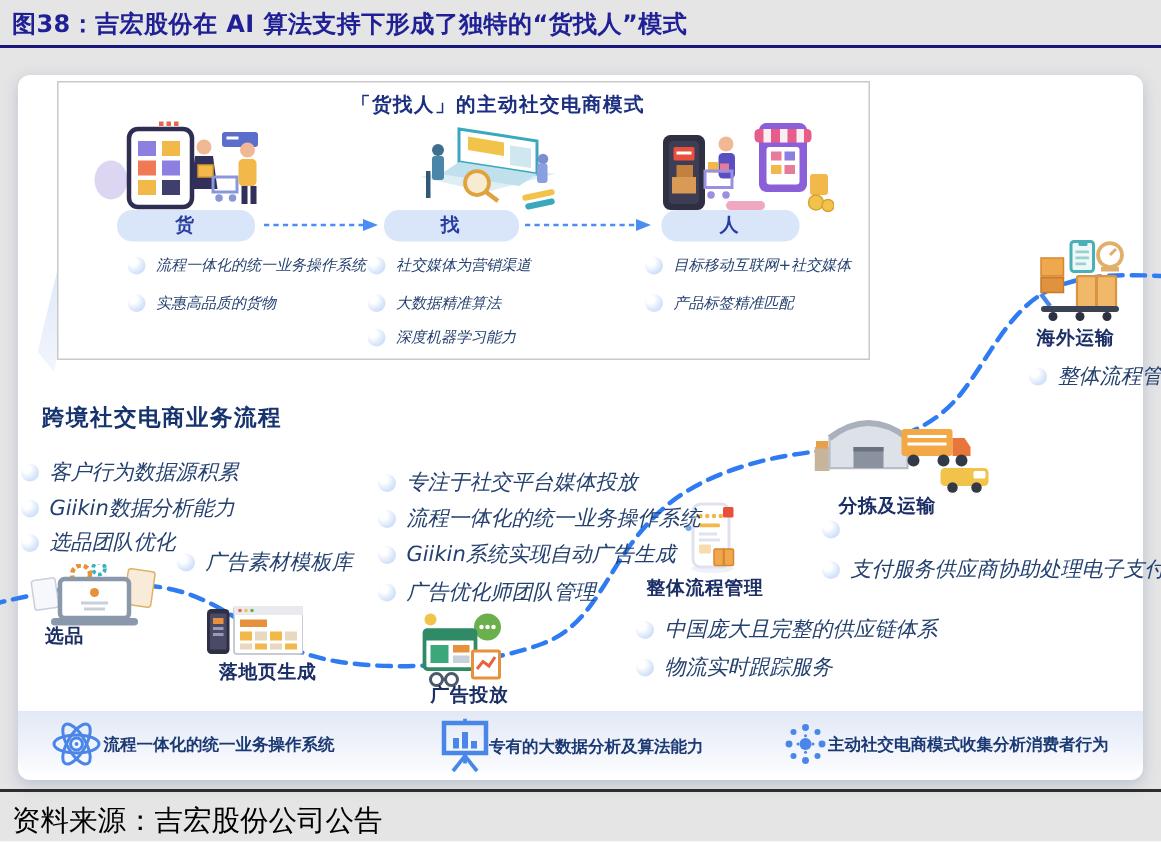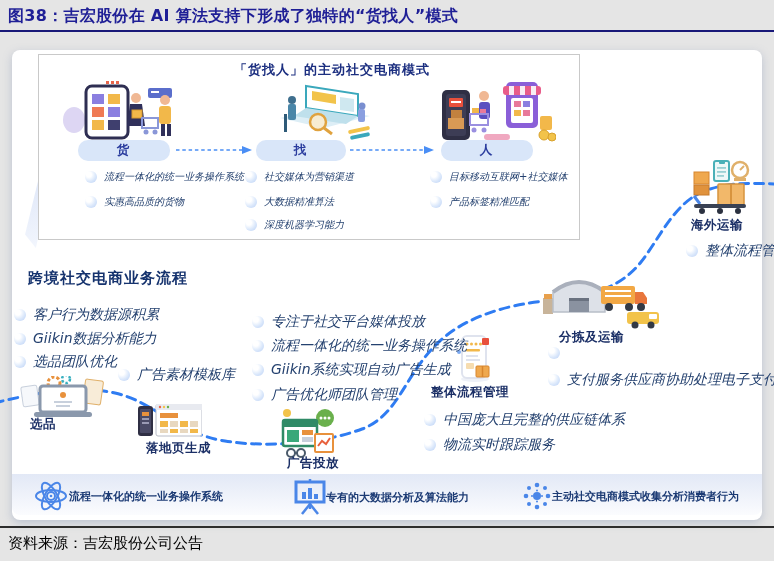--- a/index.html
+++ b/index.html
@@ -26,21 +26,21 @@
   .sec-heading{left:28px;top:269px;font-size:15px;font-weight:bold;color:#16336e;letter-spacing:1px;}
   .node-label{font-weight:bold;color:#1b2f66;font-size:12.5px;white-space:nowrap;z-index:5;letter-spacing:.5px;}
   .illu{z-index:3;}
   .curve{left:0;top:0;z-index:2;pointer-events:none;}
   .harrow{z-index:4;}
   .cap-bar{left:12px;top:474px;width:750px;height:41px;border-radius:0 0 8px 8px;
            background:linear-gradient(#e2e8f6,#fbfcfe);}
   .cap-item{display:flex;align-items:center;z-index:5;}
   .cap-label{font-size:11px;font-weight:bold;color:#1b3a74;white-space:nowrap;}
   .src-rule{left:0;top:526px;width:774px;height:2px;background:#2d2d2d;}
-  .src-text{left:8px;top:534px;font-size:15px;color:#000;font-family:"DejaVu Serif",serif;white-space:nowrap;}
+  .src-text{left:8px;top:534px;font-size:19px;color:#000;font-family:"DejaVu Serif",serif;white-space:nowrap;}
 </style>
 </head>
 <body>
 
 <div id="app">
 
   <div class="abs fig-title">图38：吉宏股份在 AI 算法支持下形成了独特的“货找人”模式</div>
   <div class="abs title-rule"></div>
 
   <div class="abs panel"></div>

